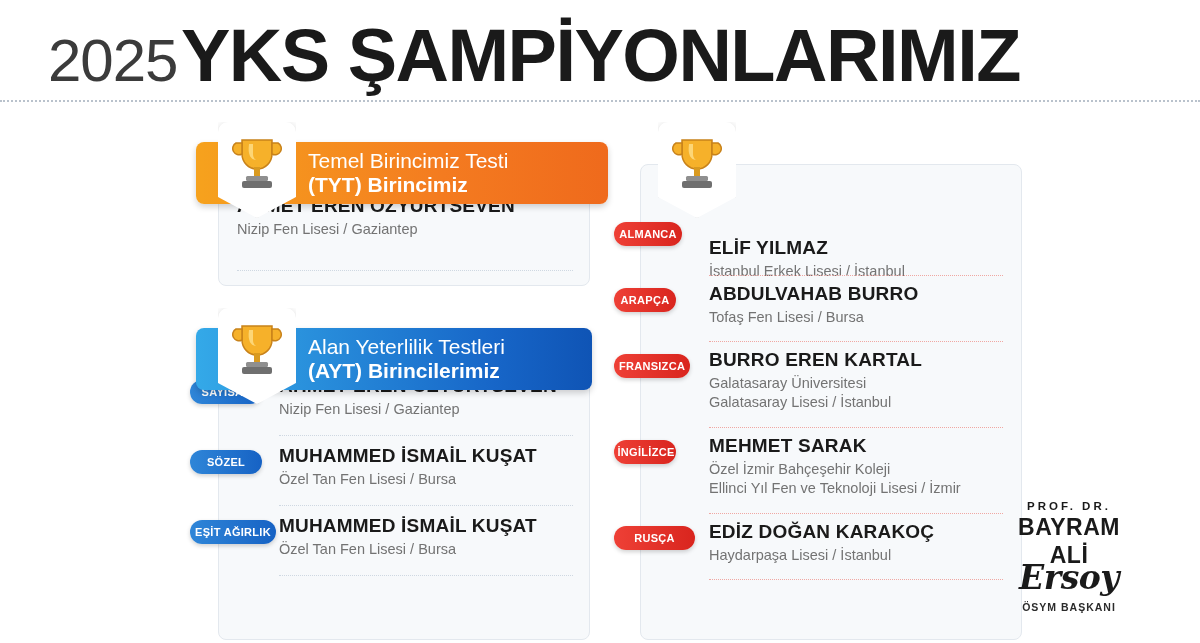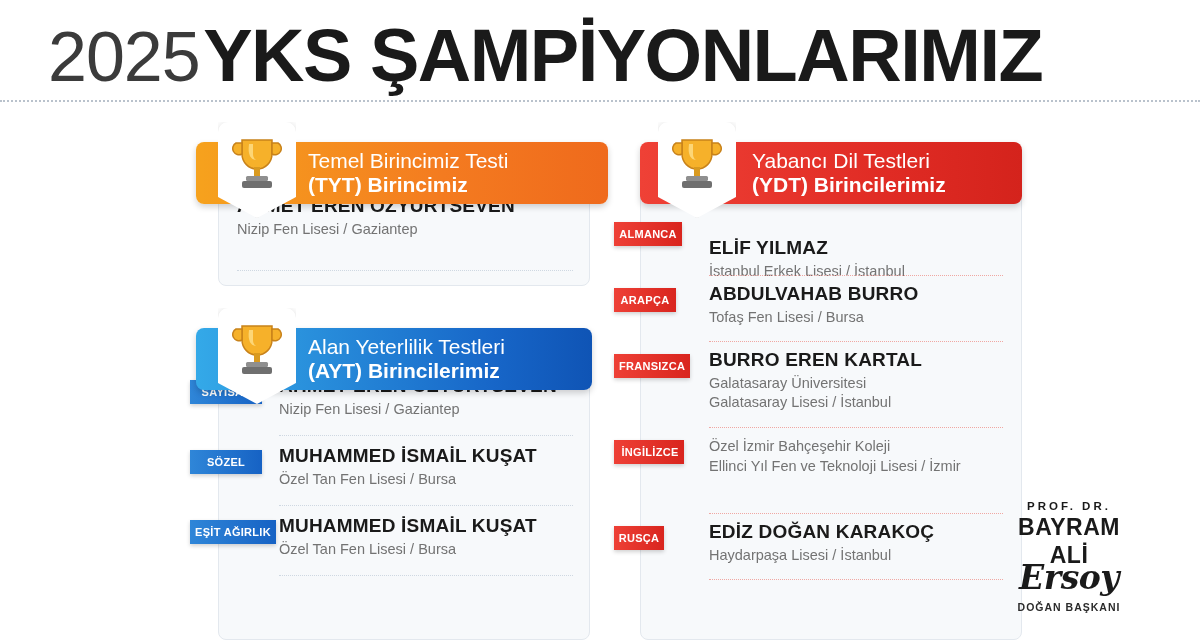--- a/index.html
+++ b/index.html
@@ -18,21 +18,21 @@
     padding-left: 48px;
     display: flex;
     align-items: center;
   }
   .header-title {
     white-space: nowrap;
     line-height: 1;
     letter-spacing: -1px;
   }
   .year {
-    font-size: 70px;
+    font-size: 60px;
     font-weight: 400;
     color: #3b3b3b;
   }
   .title-main {
     font-size: 74px;
     font-weight: bold;
     color: #1a1a1a;
     letter-spacing: -1.5px;
   }
   .dotted-rule {
@@ -137,21 +137,21 @@
     position: absolute;
     height: 0;
     border-bottom: 1.5px dotted #cfd8e2;
   }
   .sep-red { border-bottom: 1.5px dotted #f0a8a3; }
 
   
   .tag {
     position: absolute;
     height: 24px;
-    border-radius: 0;
+    border-radius: 12px;
     color: #fff;
     font-size: 11px;
     font-weight: bold;
     letter-spacing: .3px;
     display: flex;
     align-items: center;
     justify-content: center;
     padding: 0 9px;
     box-shadow: 0 2px 4px rgba(0,0,0,.18);
     white-space: nowrap;
@@ -326,60 +326,55 @@
     <div class="sep sep-red" style="left:68px; right:18px; top:176px;"></div>
 
     <div class="winner" style="top:184px; padding-left:68px;">
       <div class="winner-name">BURRO EREN KARTAL</div>
       <div class="winner-school" style="white-space:pre-line;">Galatasaray Üniversitesi
 Galatasaray Lisesi / İstanbul</div>
     </div>
     <div class="sep sep-red" style="left:68px; right:18px; top:262px;"></div>
 
     <div class="winner" style="top:270px; padding-left:68px;">
+      <div class="winner-name">MEHMET SARAK</div>
       <div class="winner-school" style="white-space:pre-line;">Özel İzmir Bahçeşehir Koleji
 Ellinci Yıl Fen ve Teknoloji Lisesi / İzmir</div>
     </div>
     <div class="sep sep-red" style="left:68px; right:18px; top:348px;"></div>
 
     <div class="winner" style="top:356px; padding-left:68px;">
       <div class="winner-name">EDİZ DOĞAN KARAKOÇ</div>
       <div class="winner-school">Haydarpaşa Lisesi / İstanbul</div>
     </div>
     <div class="sep sep-red" style="left:68px; right:18px; top:414px;"></div>
   </div>
 
   <div class="tag tag-red" style="left:614px; top:110px; width:68px;">ALMANCA</div>
   <div class="tag tag-red" style="left:614px; top:176px; width:62px;">ARAPÇA</div>
   <div class="tag tag-red" style="left:614px; top:242px; width:76px;">FRANSIZCA</div>
-  <div class="tag tag-red" style="left:614px; top:328px; width:70px;padding-left:11px;">İNGİLİZCE</div>
-  <div class="tag tag-red" style="left:614px; top:414px; width:50px;">RUSÇA</div>
-
-  <div class="ribbon ribbon-ydt">
-    <div>
-      <div class="ribbon-line1">Yabancı Dil Testleri</div>
-      <div class="ribbon-line2">(YDT) Birincilerimiz</div>
-    </div>
-  </div>
+  <div class="tag tag-red" style="left:614px; top:328px; width:62px;padding-left:11px;">İNGİLİZCE</div>
+  <div class="tag tag-red" style="left:614px; top:414px; width:81px;">RUSÇA</div>
+
 
   <div class="badge badge-ydt">
     <svg class="trophy" viewBox="0 0 50 58">
       <path d="M10 6 h30 v14 a15 15 0 0 1 -30 0 z" fill="#f6b12a"></path>
       <path d="M10 6 h30 v14 a15 15 0 0 1 -30 0 z" fill="none" stroke="#c8821a" stroke-width="1.5"></path>
       <path d="M10 9 H4 a6 6 0 0 0 6 11 z" fill="#f6b12a" stroke="#c8821a" stroke-width="1.5"></path>
       <path d="M40 9 H46 a6 6 0 0 1 -6 11 z" fill="#f6b12a" stroke="#c8821a" stroke-width="1.5"></path>
       <rect x="22" y="33" width="6" height="9" fill="#d99a20"></rect>
       <rect x="14" y="42" width="22" height="5" rx="1.5" fill="#8f8f8f"></rect>
       <rect x="10" y="47" width="30" height="7" rx="2" fill="#6f6f6f"></rect>
       <path d="M17 10 h4 v10 q0 4 3 6 -9 -1 -7 -16 z" fill="#ffe08a" opacity=".8"></path>
     </svg>
   </div>
 
 
   <div class="signature">
     <div class="sig-prof">PROF. DR.</div>
     <div class="sig-name">BAYRAM</div>
     <div class="sig-name">ALİ</div>
     <div class="sig-script">Ersoy</div>
-    <div class="sig-role">DOĞAN BAŞKANI</div>
+    <div class="sig-role">ÖSYM BAŞKANI</div>
   </div>
 
 </div>
 
 </body></html>

